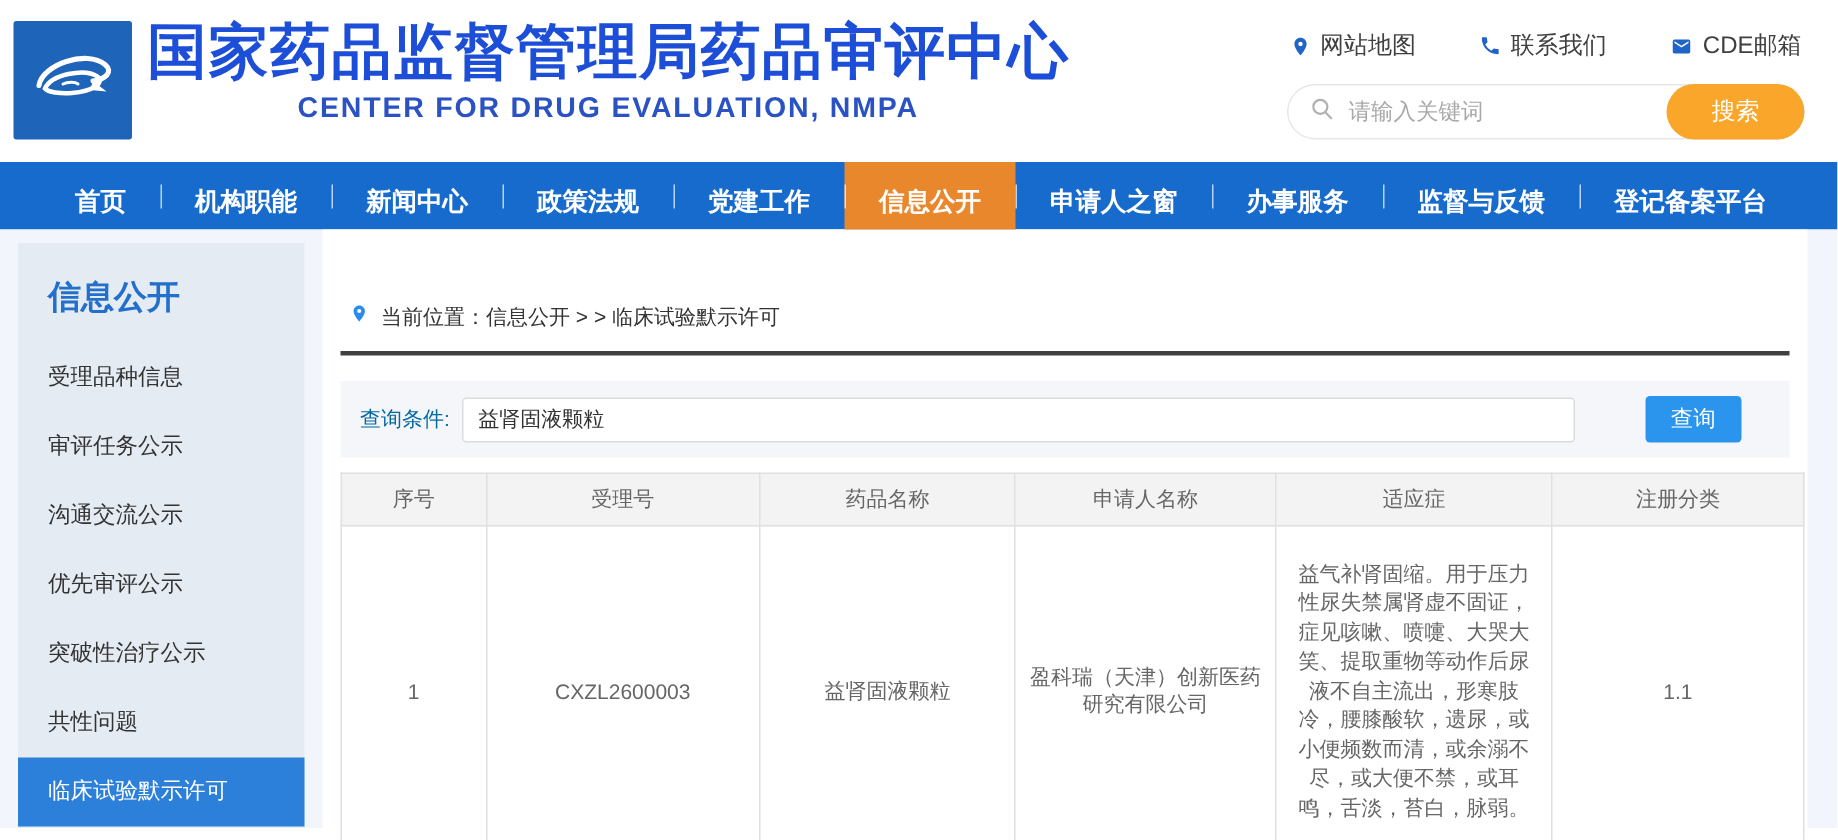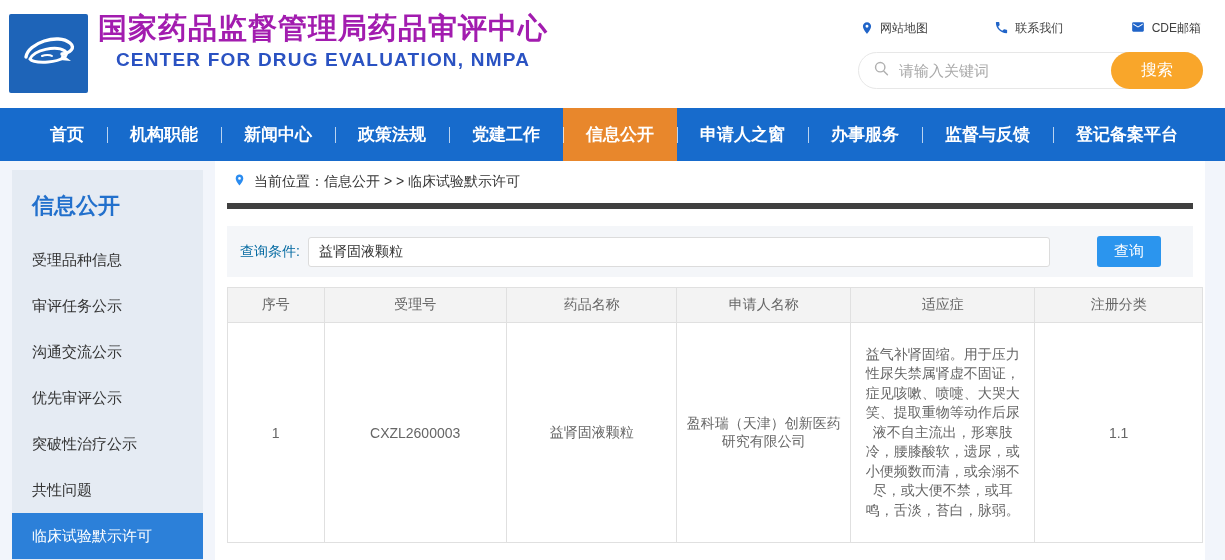--- a/index.html
+++ b/index.html
@@ -4,47 +4,47 @@
 <style>
   * { margin:0; padding:0; box-sizing:border-box; }
   html,body { width:1225px; height:560px; overflow:hidden; }
   body { font-family:"Liberation Sans","DejaVu Sans",sans-serif; background:#fff; }
   .page { width:1225px; height:560px; position:relative; overflow:hidden; }
 
   
   .header { height:108px; background:#fff; position:relative; }
   .logo { position:absolute; left:9px; top:14px; width:79px; height:79px; background:#1e64b8; border-radius:2px; display:flex; align-items:center; justify-content:center; }
   .titles { position:absolute; left:98px; top:11px; }
-  .title-cn { font-size:29px; font-weight:900; color:#a21caf; letter-spacing:1px; line-height:1.2; }
+  .title-cn { font-size:40px; font-weight:900; color:#1d4ed8; letter-spacing:1px; line-height:1.2; }
   .title-en { font-size:19px; font-weight:bold; color:#2a52c2; letter-spacing:1.2px; margin-top:3px;text-align:center; }
   .header-right { position:absolute; right:22px; top:20px; width:345px; }
   .top-links { display:flex; justify-content:space-between; align-items:center; padding:0 2px; }
-  .top-link { display:flex; gap:6px; font-size:12px; color:#404040; cursor:pointer; text-decoration:none; }
+  .top-link { display:flex; align-items:center; gap:6px; font-size:16px; color:#404040; cursor:pointer; text-decoration:none; }
   .top-link svg { display:block; }
   .searchbar { margin-top:15px; height:37px; border:1px solid #e7e7e7; background:#fff; border-radius:19px; display:flex; align-items:center; position:relative; padding-left:14px; }
   .searchbar svg { flex:0 0 auto; }
   .search-input { border:none; outline:none; flex:1 1 auto; font-size:15px; color:#333; margin-left:9px; background:transparent; min-width:0; }
   .search-input::placeholder { color:#a9a9a9; }
   .search-btn { position:absolute; right:-1px; top:-1px; height:37px; width:92px; border:none; border-radius:19px; background:#f9a62a; color:#fff; font-size:16px; cursor:pointer; font-family:inherit; }
 
   
-  .mainnav { height:53px; background:#176bcc; display:flex; align-items:stretch; padding-left:27px; }
+  .mainnav { height:45px; background:#176bcc; display:flex; align-items:stretch; padding-left:27px; }
   .nav-item { position:relative; color:#fff; font-size:17px; font-weight:bold; line-height:53px; padding:0 23px; cursor:pointer; white-space:nowrap; text-decoration:none; }
   .nav-item:not(:first-child)::before { content:""; position:absolute; left:0; top:50%; transform:translateY(-50%); width:1px; height:16px; background:rgba(255,255,255,.7); }
   .nav-item.active { background:#e8872c; }
 
   
   .content { height:399px; background:#f2f5fb; display:flex; align-items:stretch; }
   .sidebar { flex:0 0 191px; margin:9px 0 0 12px; background:#e5ebf3; }
   .sidebar-title { padding:21px 0 0 20px; font-size:22px; font-weight:bold; color:#2270cc; margin-bottom:16px; }
   .side-item { height:46px; line-height:46px; padding-left:20px; font-size:15px; color:#333; cursor:pointer; }
   .side-item.active { background:#2c80d9; color:#ffffff; }
 
   .main { flex:0 0 990px; margin-left:12px; background:#fff; padding:0 2px 0 12px; }
-  .breadcrumb { height:48px; display:flex; align-items:center; gap:8px; padding-left:6px; border-bottom:6px solid #404040; margin-right:10px; }
+  .breadcrumb { height:48px; display:flex; align-items:center; gap:8px; padding-left:6px; border-bottom:3px solid #404040; margin-right:10px;margin-top:36px; }
   .breadcrumb-text { font-size:14px; color:#333; }
 
   .query-row { margin-top:17px; height:51px; background:#f4f6f9; display:flex; align-items:center; padding-left:13px; margin-right:10px; }
   .query-label { font-size:14px; color:#0369a1; margin-right:8px; white-space:nowrap; }
   .query-input { width:742px; height:30px; border:1px solid #dcdcdc; border-radius:3px; background:#fff; padding:0 10px; font-size:14px; color:#333; outline:none; font-family:inherit; }
   .query-btn { margin-left:47px; width:64px; height:31px; border:none; border-radius:3px; background:#2b95ee; color:#fff; font-size:15px; cursor:pointer; font-family:Liberation Sans, sans-serif; }
 
   table { margin-top:10px; width:976px; border-collapse:collapse; table-layout:fixed; }
   th { height:35px; background:#f3f3f3; border:1px solid #e0e0e0; font-size:14px; font-weight:normal; color:#666; }
   td { border:1px solid #e0e0e0; font-size:14px; color:#666; text-align:center; vertical-align:middle; height:220px; padding:6px 8px; }

